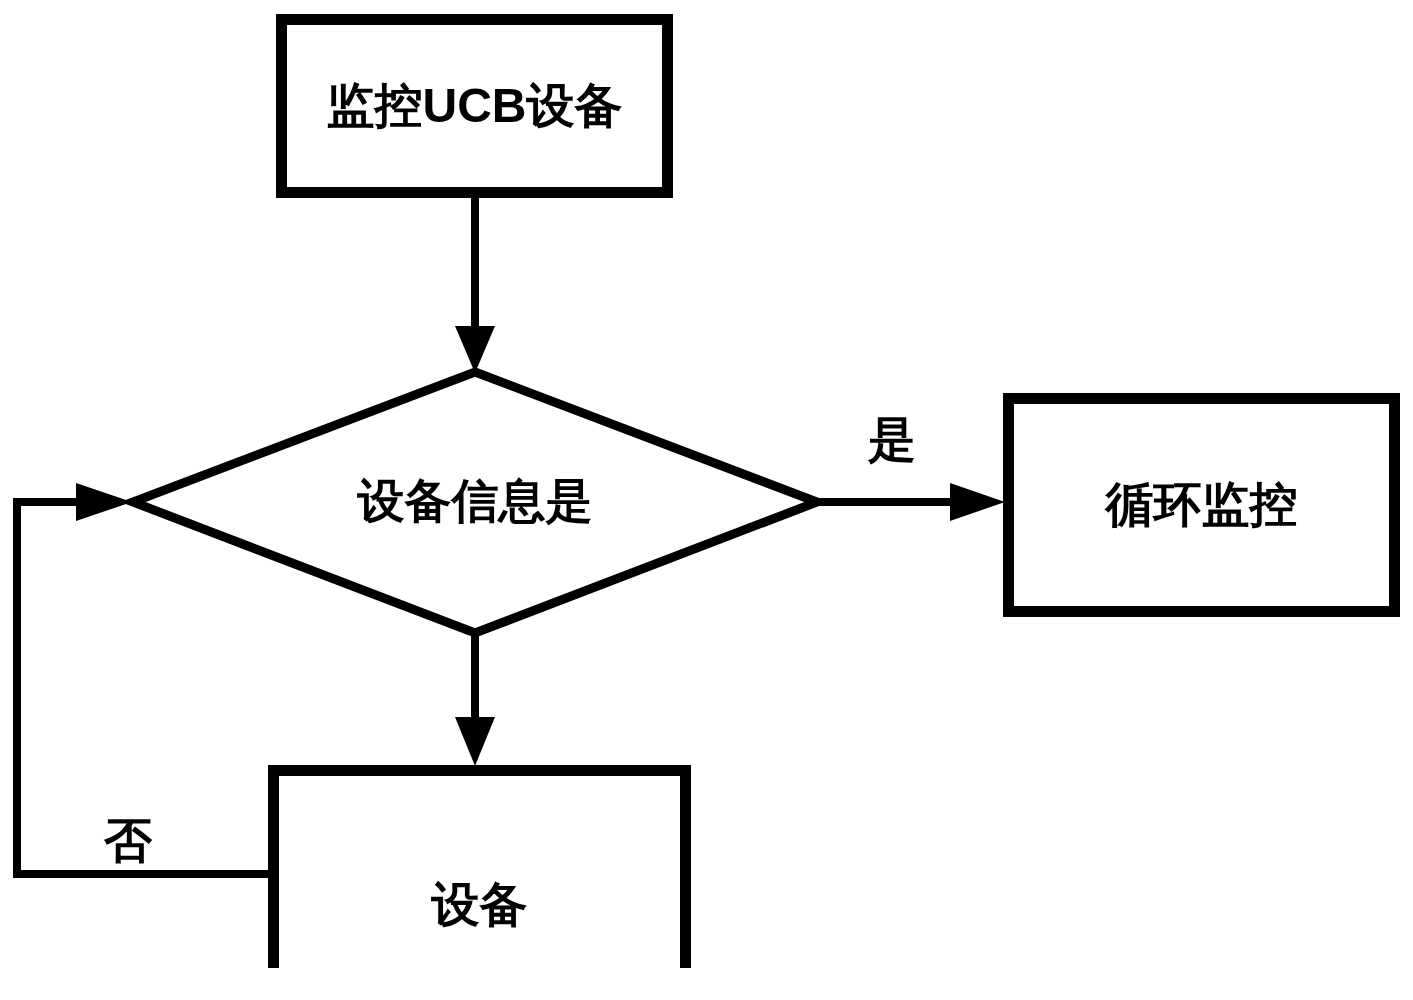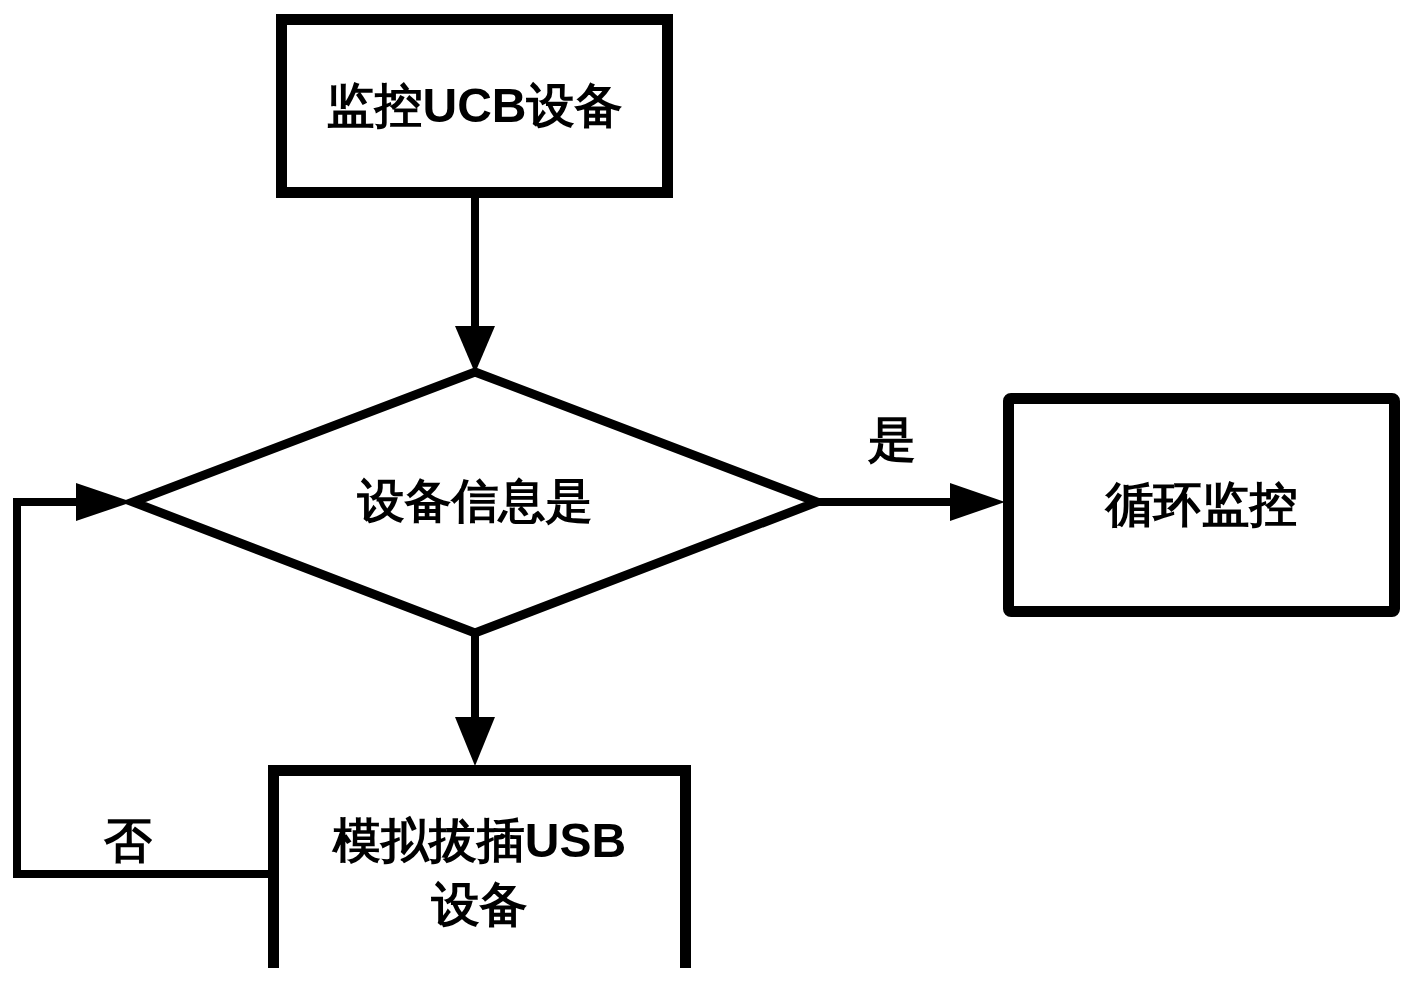--- a/index.html
+++ b/index.html
@@ -94,26 +94,26 @@
   </svg>
 
   <div class="node" style="left:276px; top:14px; width:397px; height:184px;">
     <span>监控UCB设备</span>
   </div>
 
   <div class="diamond-label" style="left:255px; top:440px; width:440px; height:122px;">
     <div>设备信息是</div>
   </div>
 
-  <div class="node" style="left:1003px; top:393px; width:397px; height:224px;border-radius:8px;">
+  <div class="node" style="left:1003px; top:393px; width:397px; height:224px;">
     <span>循环监控</span>
   </div>
 
   <div class="node" style="left:268px; top:765px; width:423px; height:216px;">
-    <span><span>模拟拔插USB</span><br>
+    <span><br>
       <span>设备</span></span>
   </div>
 
   <div class="edge-label" style="left:868px; top:414px;">是</div>
 
   <div class="edge-label" style="left:104px; top:815px;">否</div>
 
 </div>
 
 </body></html>

